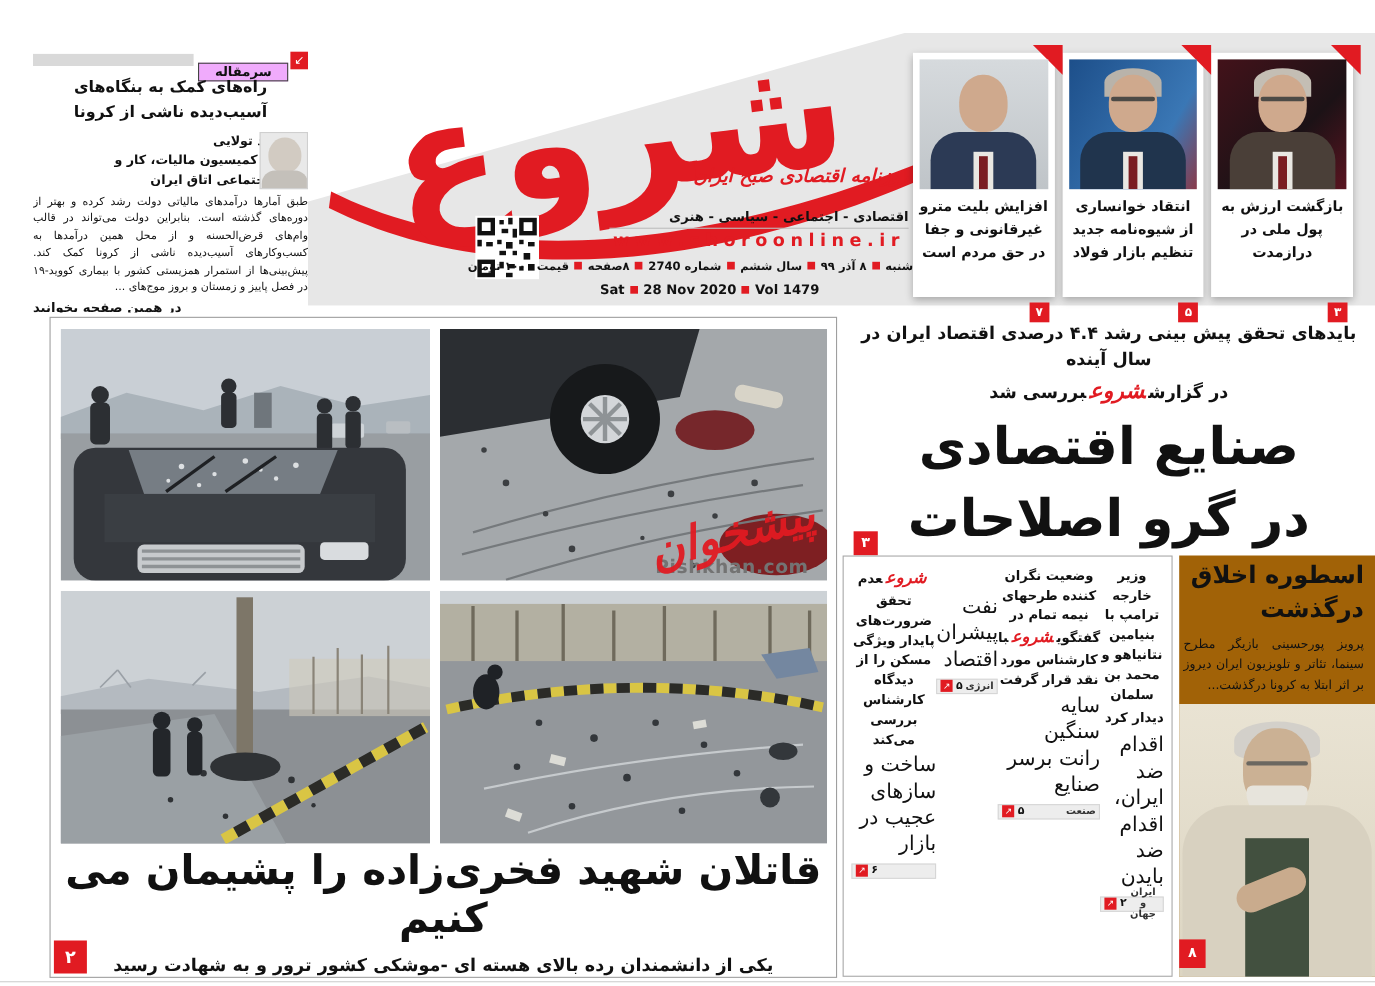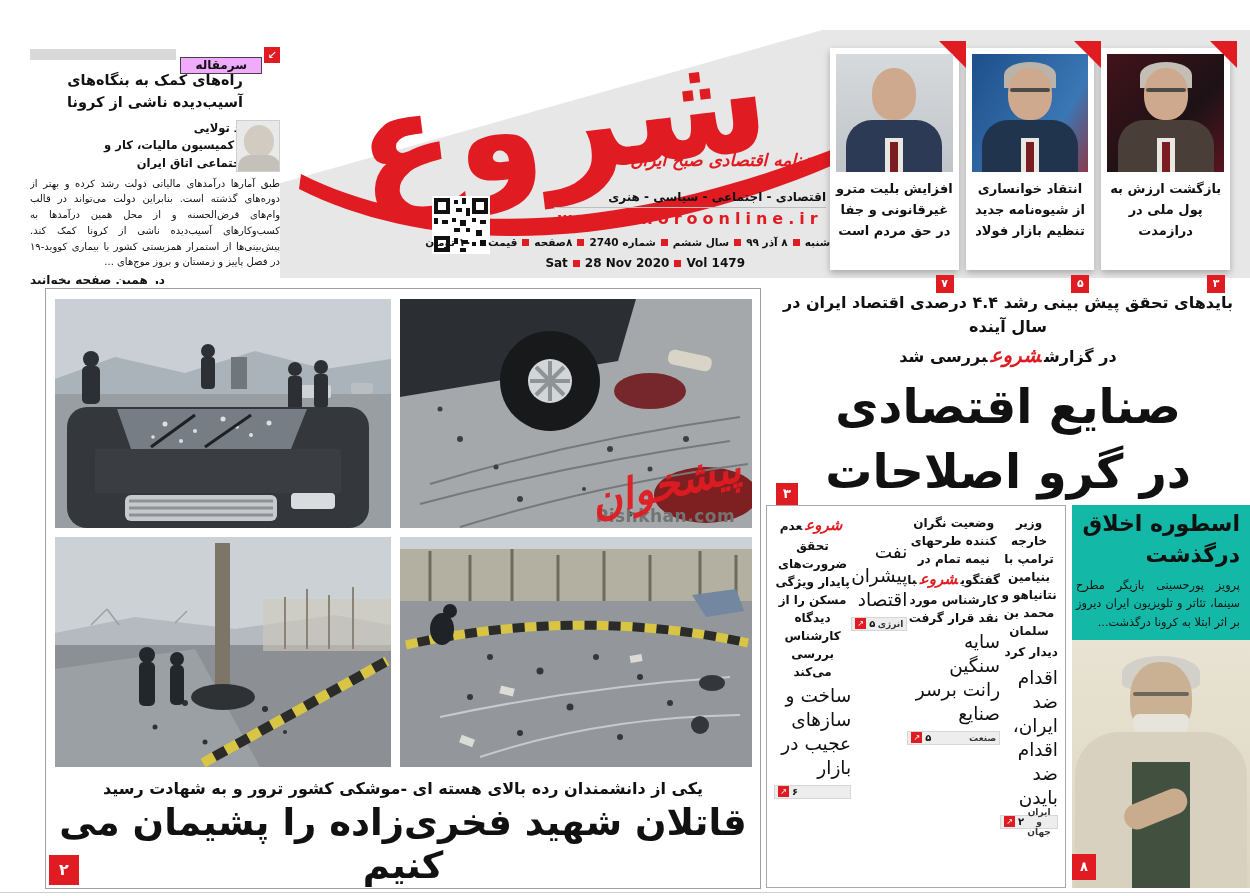--- a/index.html
+++ b/index.html
@@ -124,21 +124,21 @@
     letter-spacing:-.5px;text-align:right; }
   .strip{ display:flex; align-items:center; background:#ededed; border:1px solid #d6d6d6;
     height:14px; padding:0 3px; }
   .strip .s-name{ font-size:9px; font-weight:bold; color:#333; }
   .strip .s-fill{ flex:1; }
   .strip .s-page{ font-size:10px; font-weight:bold; margin-left:3px; }
   .jump-icon{ width:11px; height:11px; background:var(--red); color:#fff; font-size:8px;
     line-height:11px; text-align:center; flex:0 0 auto; }
 
   
-  #obituary{ left:1072px; top:505px; width:178px; height:383px; background:#14b8a6; }
+  #obituary{ left:1072px; top:505px; width:178px; height:383px; background:#a16207; }
   #obit-title{ font-size:22px; font-weight:bold; line-height:1.4; text-align:right;
     padding:4px 10px 0 0; letter-spacing:-.5px; }
   #obit-body{ font-size:11.3px; line-height:1.65; text-align:justify; padding:6px 10px 0 4px; }
   #obit-photo{ position:absolute; left:0; bottom:0; width:178px; height:248px; overflow:hidden;
     background:linear-gradient(180deg,#e9e3d3,#dcd5c2); }
   .ob-hair{ position:absolute; top:16px; left:50%; transform:translateX(-50%); width:78px;
     height:34px; border-radius:50% 50% 20% 20%; background:#d3d0ca; }
   .ob-head{ position:absolute; top:22px; left:50%; transform:translateX(-50%); width:62px;
     height:74px; border-radius:46% 46% 42% 42%; background:#cbb194; }
   .ob-glasses{ position:absolute; top:52px; left:50%; transform:translateX(-50%); width:56px;
@@ -439,22 +439,22 @@
             <ellipse cx="312" cy="146" rx="13" ry="8"></ellipse>
         </g>
         <g fill="#dcdcd6">
           <rect x="100" y="150" width="14" height="8" transform="rotate(14 107 154)"></rect>
           <rect x="230" y="118" width="12" height="7" transform="rotate(-10 236 121)"></rect>
           <rect x="60" y="200" width="14" height="8" transform="rotate(20 67 204)"></rect>
         </g>
       </svg>
     </div>
   </div>
+  <div id="photo-headline">قاتلان شهید فخری‌زاده را پشیمان می کنیم</div>
   <div id="photo-kicker">یکی از دانشمندان رده بالای هسته ای -موشکی کشور ترور و به شهادت رسید</div>
-  <div id="photo-headline">قاتلان شهید فخری‌زاده را پشیمان می کنیم</div>
   <span class="pagebox" id="photo-page">۲</span>
 </div>
 
 <div class="abs" id="lead">
   <div id="lead-kicker">بایدهای تحقق پیش بینی رشد ۴.۴ درصدی اقتصاد ایران در سال آینده</div>
   <div id="lead-kicker2">
     <span>در گزارش</span><span class="mini-logo">شروع</span><span>بررسی شد</span>
   </div>
   <div id="lead-headline">
     <div>صنایع اقتصادی</div>

